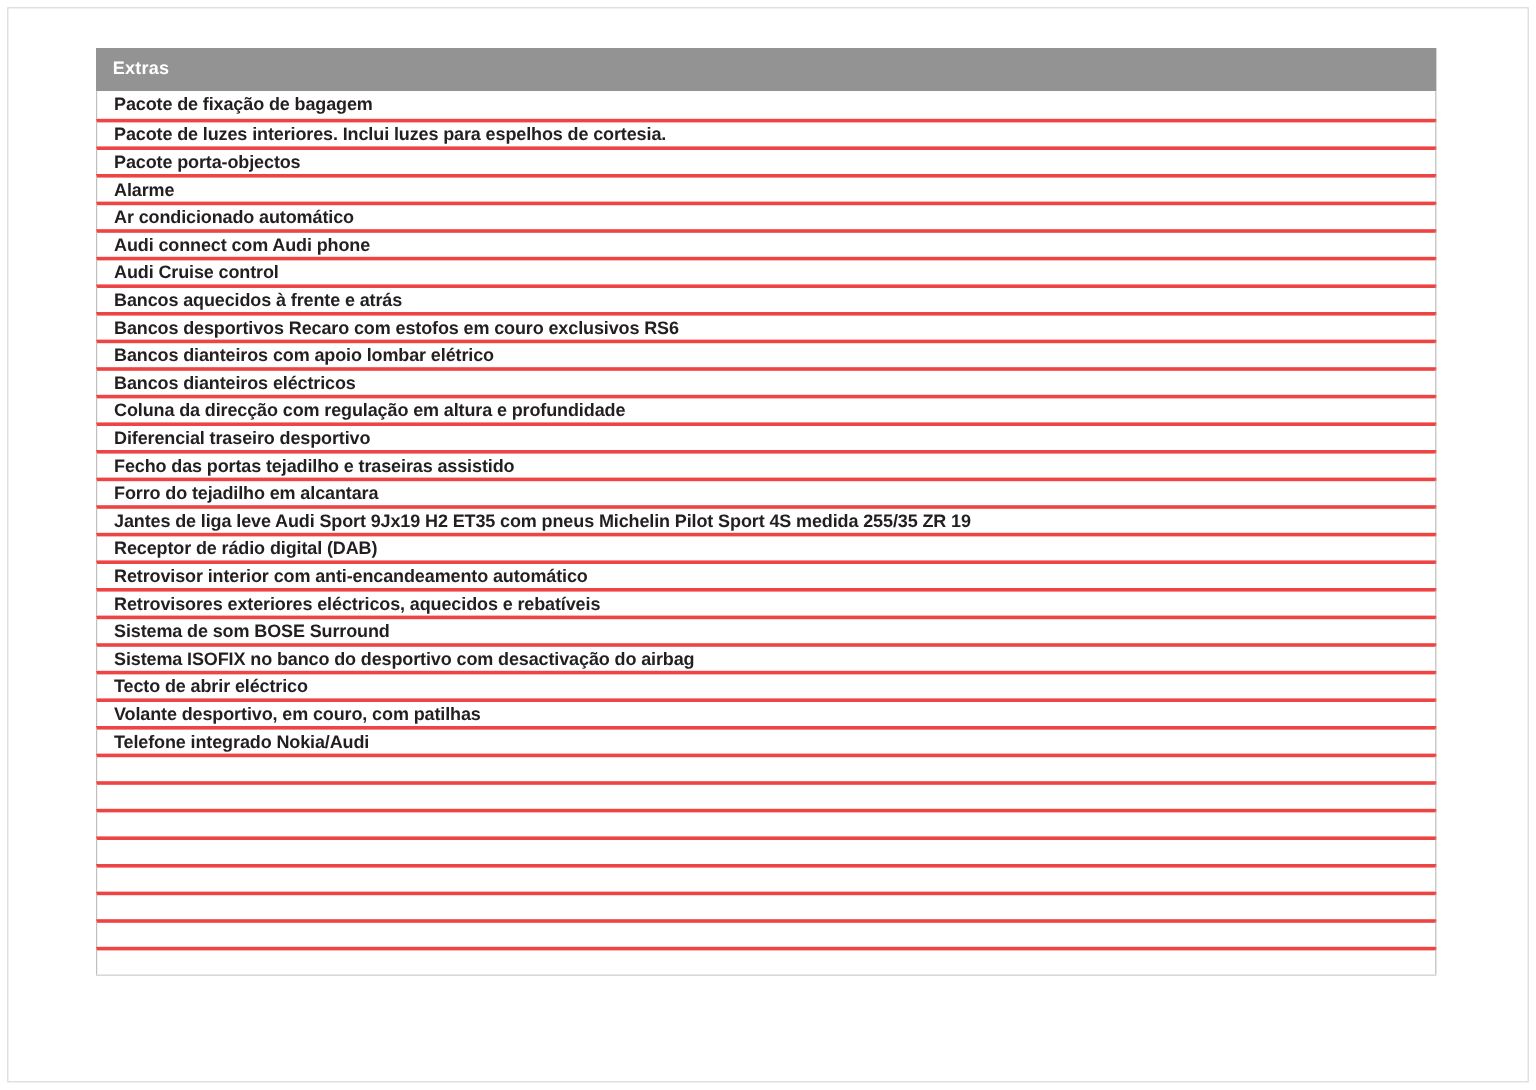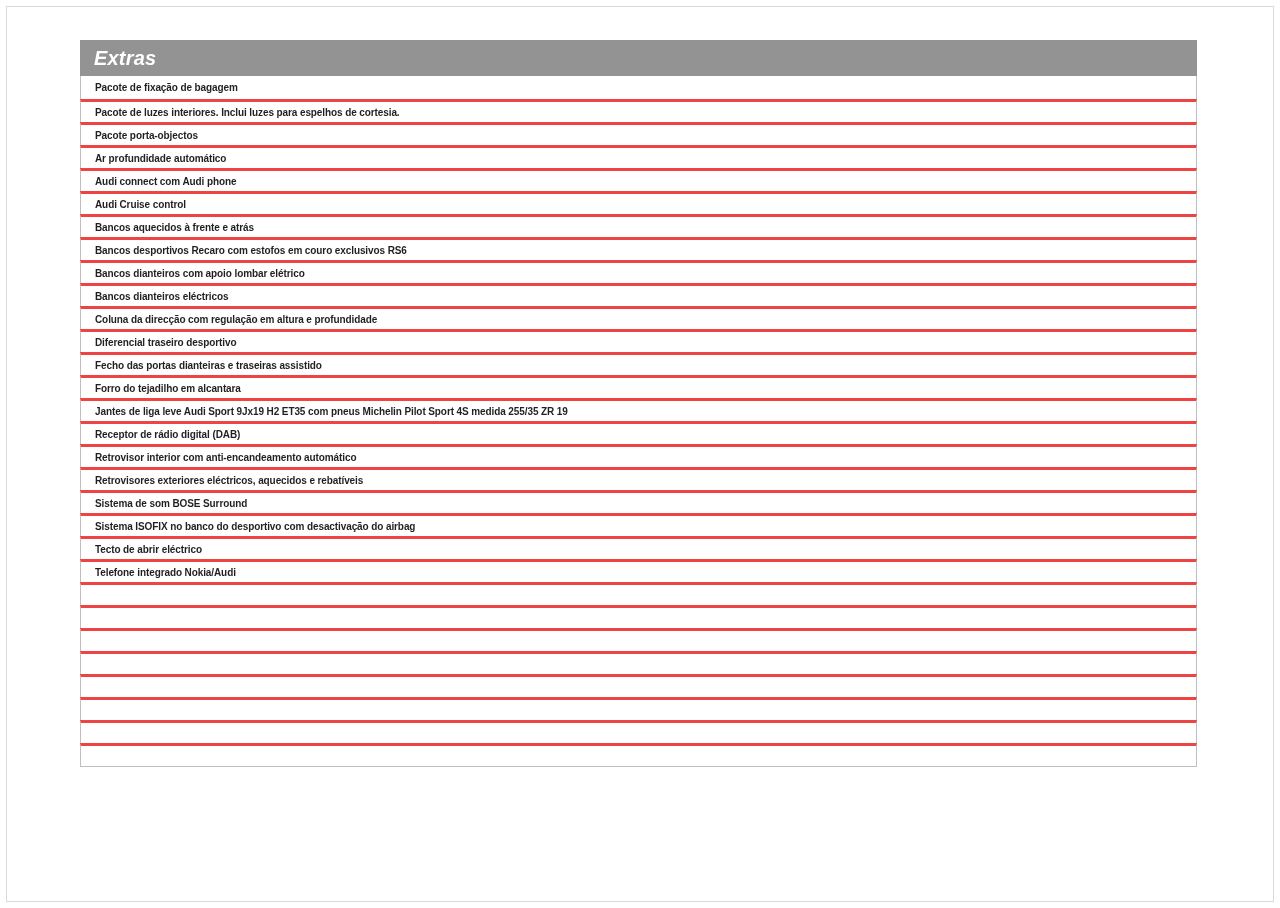--- a/index.html
+++ b/index.html
@@ -33,47 +33,46 @@
   }
   .table-wrap {
     position: absolute;
     left: 80px;
     top: 40px;
     width: 1117px;
   }
   .extras-header {
     background: #939393;
     color: #ffffff;
-    font-size: 20px;
+    font-size: 15px;
     font-weight: bold;
     line-height: 36px;
     height: 36px;
     padding: 0 0 0 14px;
     box-sizing: border-box;
     letter-spacing: 0.2px;
-    font-style: italic;
   }
   .rows {
     border-bottom: 1px solid #bfbfbf;
   }
   .row {
     height: 23px;
     border-top: 3px solid #ef4444;
     border-left: 1px solid #bfbfbf;
     border-right: 1px solid #bfbfbf;
     box-sizing: border-box;
     display: flex;
     align-items: center;
     background: #ffffff;
   }
   .row:first-child {
     border-top: none;
   }
   .row .cell {
-    font-size: 10px;
+    font-size: 15px;
     font-weight: bold;
     color: #231f20;
     padding-left: 14px;
     white-space: nowrap;
     letter-spacing: -0.1px;
   }
   .row.empty {
     height: 23px;
   }
 </style>
@@ -89,21 +88,24 @@
         <div class="row">
           <div class="cell">Pacote de fixação de bagagem</div>
         </div>
         <div class="row">
           <div class="cell">Pacote de luzes interiores. Inclui luzes para espelhos de cortesia.</div>
         </div>
         <div class="row">
           <div class="cell">Pacote porta-objectos</div>
         </div>
         <div class="row">
-          <div class="cell">Ar profundidade automático</div>
+          <div class="cell">Alarme</div>
+        </div>
+        <div class="row">
+          <div class="cell">Ar condicionado automático</div>
         </div>
         <div class="row">
           <div class="cell">Audi connect com Audi phone</div>
         </div>
         <div class="row">
           <div class="cell">Audi Cruise control</div>
         </div>
         <div class="row">
           <div class="cell">Bancos aquecidos à frente e atrás</div>
         </div>
@@ -116,21 +118,21 @@
         <div class="row">
           <div class="cell">Bancos dianteiros eléctricos</div>
         </div>
         <div class="row">
           <div class="cell">Coluna da direcção com regulação em altura e profundidade</div>
         </div>
         <div class="row">
           <div class="cell">Diferencial traseiro desportivo</div>
         </div>
         <div class="row">
-          <div class="cell">Fecho das portas dianteiras e traseiras assistido</div>
+          <div class="cell">Fecho das portas tejadilho e traseiras assistido</div>
         </div>
         <div class="row">
           <div class="cell">Forro do tejadilho em alcantara</div>
         </div>
         <div class="row">
           <div class="cell">Jantes de liga leve Audi Sport 9Jx19 H2 ET35 com pneus Michelin Pilot Sport 4S medida 255/35 ZR 19</div>
         </div>
         <div class="row">
           <div class="cell">Receptor de rádio digital (DAB)</div>
         </div>
@@ -141,20 +143,23 @@
           <div class="cell">Retrovisores exteriores eléctricos, aquecidos e rebatíveis</div>
         </div>
         <div class="row">
           <div class="cell">Sistema de som BOSE Surround</div>
         </div>
         <div class="row">
           <div class="cell">Sistema ISOFIX no banco do desportivo com desactivação do airbag</div>
         </div>
         <div class="row">
           <div class="cell">Tecto de abrir eléctrico</div>
+        </div>
+        <div class="row">
+          <div class="cell">Volante desportivo, em couro, com patilhas</div>
         </div>
         <div class="row">
           <div class="cell">Telefone integrado Nokia/Audi</div>
         </div>
         <div class="row empty">
           <div class="cell"></div>
         </div>
         <div class="row empty">
           <div class="cell"></div>
         </div>

